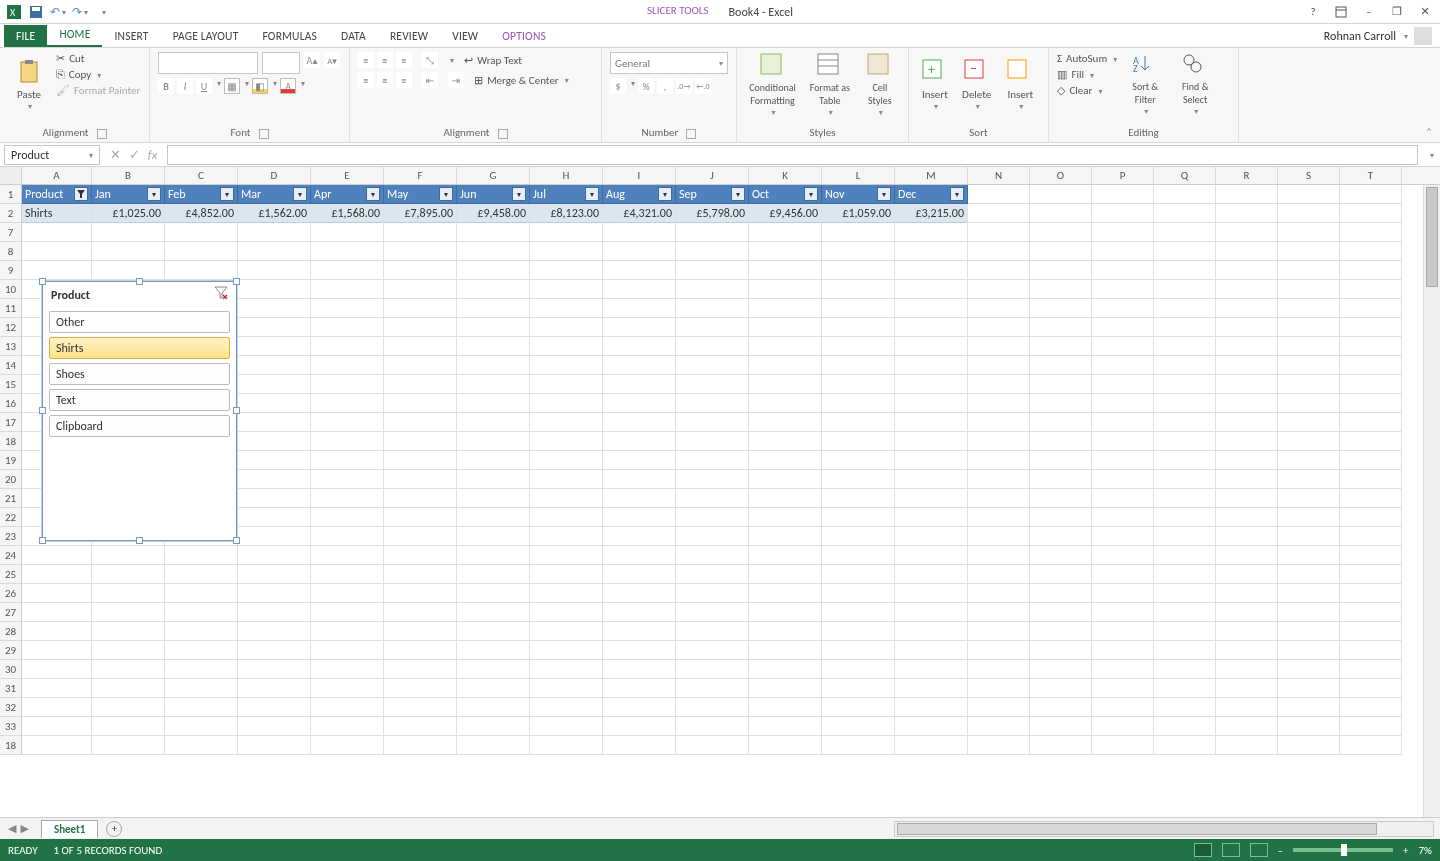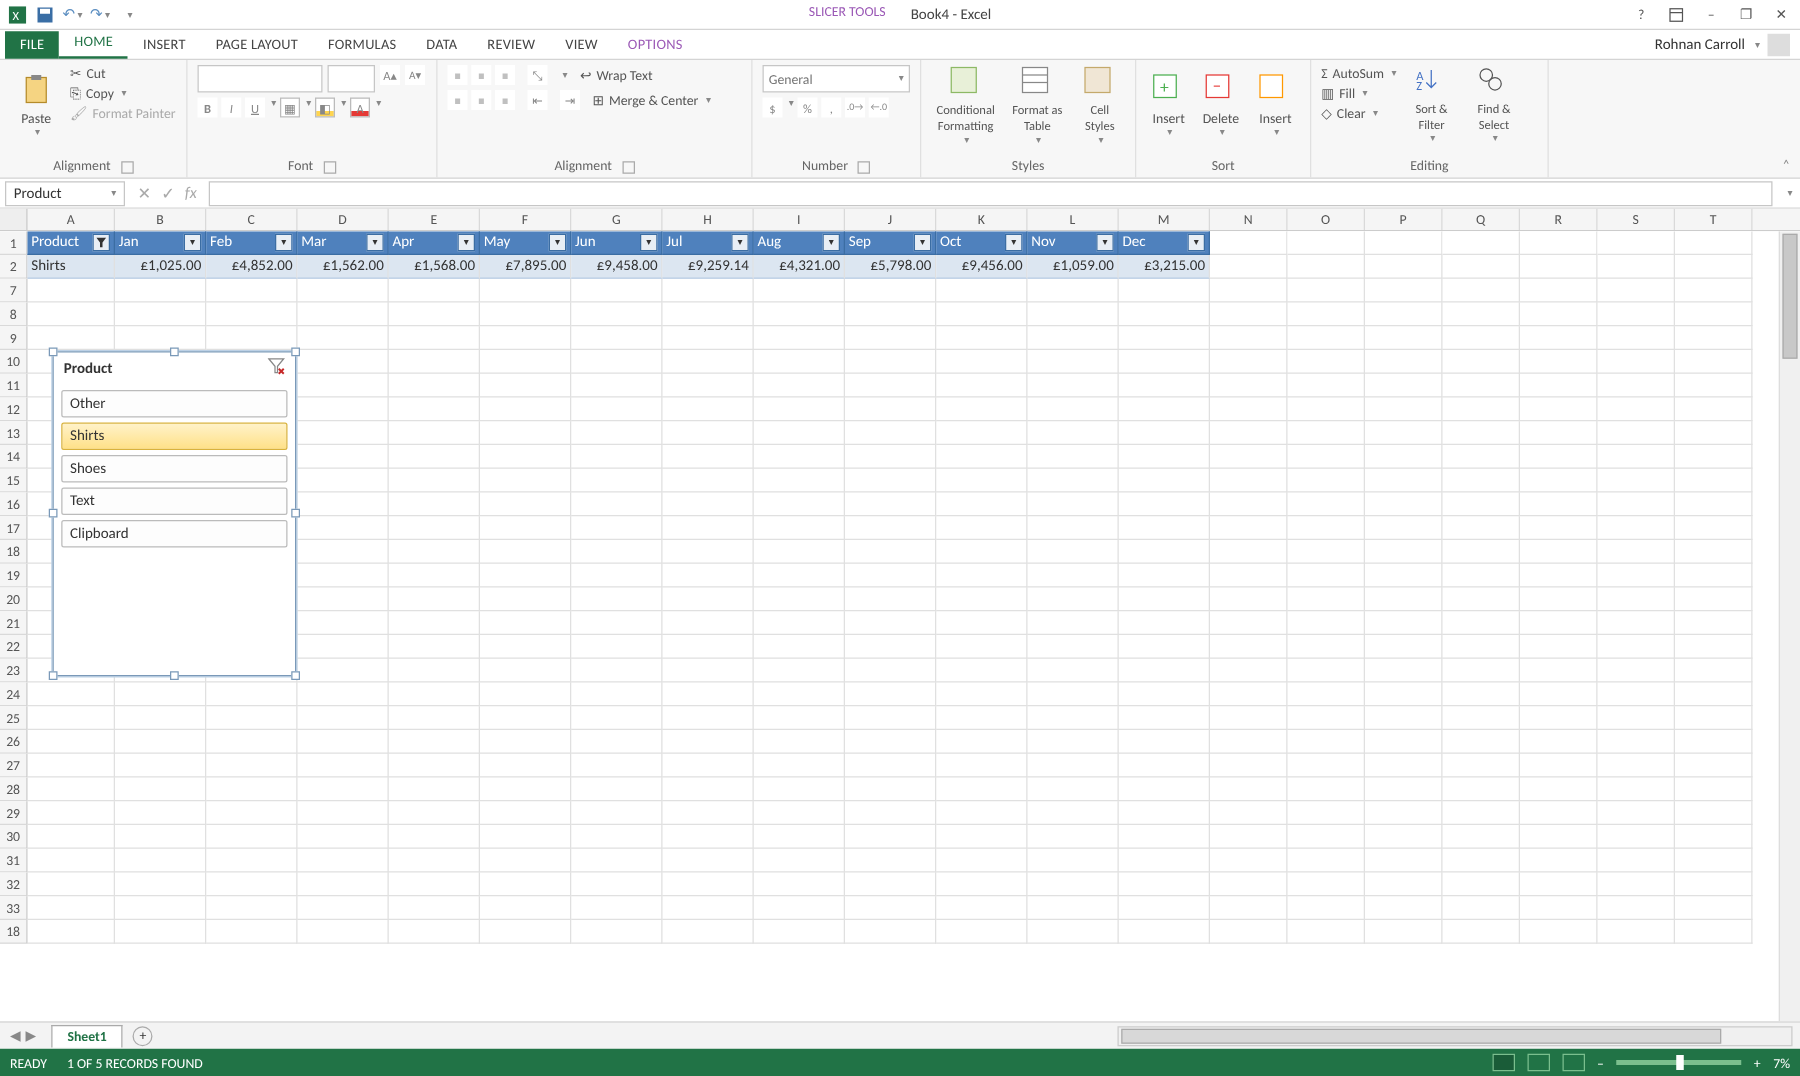--- a/index.html
+++ b/index.html
@@ -476,21 +476,21 @@
         </div>
         <div class="row trow">
           <div class="rowhead">2</div>
           <div class="cell first" style="width: 70px; background: rgb(220, 230, 241); border-bottom: 1px solid rgb(184, 204, 228);">Shirts</div>
           <div class="cell" style="width: 73px; background: rgb(220, 230, 241); border-bottom: 1px solid rgb(184, 204, 228);">£1,025.00</div>
           <div class="cell" style="width: 73px; background: rgb(220, 230, 241); border-bottom: 1px solid rgb(184, 204, 228);">£4,852.00</div>
           <div class="cell" style="width: 73px; background: rgb(220, 230, 241); border-bottom: 1px solid rgb(184, 204, 228);">£1,562.00</div>
           <div class="cell" style="width: 73px; background: rgb(220, 230, 241); border-bottom: 1px solid rgb(184, 204, 228);">£1,568.00</div>
           <div class="cell" style="width: 73px; background: rgb(220, 230, 241); border-bottom: 1px solid rgb(184, 204, 228);">£7,895.00</div>
           <div class="cell" style="width: 73px; background: rgb(220, 230, 241); border-bottom: 1px solid rgb(184, 204, 228);">£9,458.00</div>
-          <div class="cell" style="width: 73px; background: rgb(220, 230, 241); border-bottom: 1px solid rgb(184, 204, 228);">£9,259.14</div>
+          <div class="cell" style="width: 73px; background: rgb(220, 230, 241); border-bottom: 1px solid rgb(184, 204, 228);">£8,123.00</div>
           <div class="cell" style="width: 73px; background: rgb(220, 230, 241); border-bottom: 1px solid rgb(184, 204, 228);">£4,321.00</div>
           <div class="cell" style="width: 73px; background: rgb(220, 230, 241); border-bottom: 1px solid rgb(184, 204, 228);">£5,798.00</div>
           <div class="cell" style="width: 73px; background: rgb(220, 230, 241); border-bottom: 1px solid rgb(184, 204, 228);">£9,456.00</div>
           <div class="cell" style="width: 73px; background: rgb(220, 230, 241); border-bottom: 1px solid rgb(184, 204, 228);">£1,059.00</div>
           <div class="cell" style="width: 73px; background: rgb(220, 230, 241); border-bottom: 1px solid rgb(184, 204, 228);">£3,215.00</div>
           <div class="cell" style="width: 62px;"></div>
           <div class="cell" style="width: 62px;"></div>
           <div class="cell" style="width: 62px;"></div>
           <div class="cell" style="width: 62px;"></div>
           <div class="cell" style="width: 62px;"></div>

